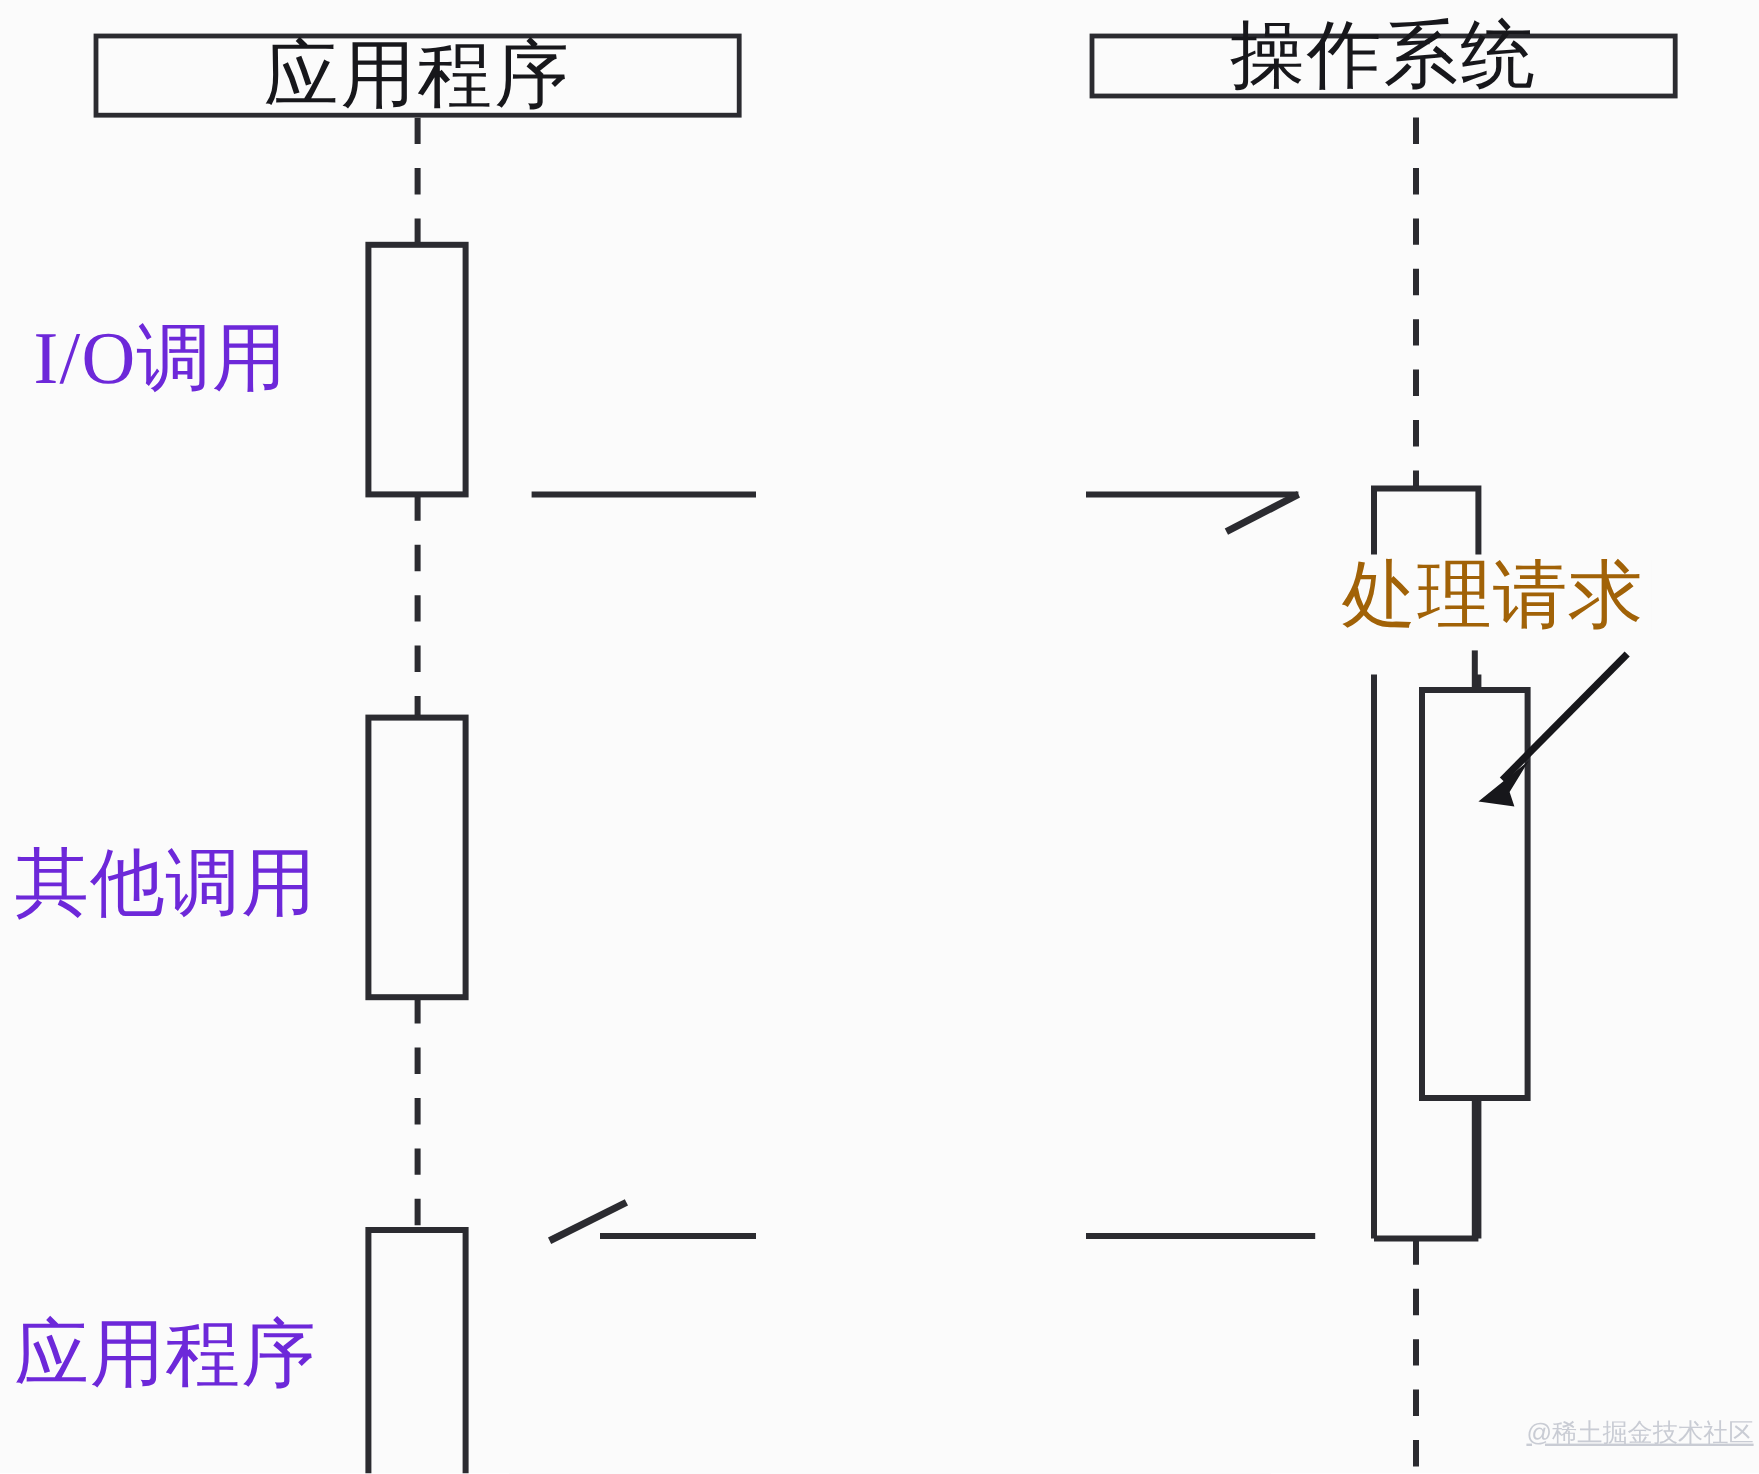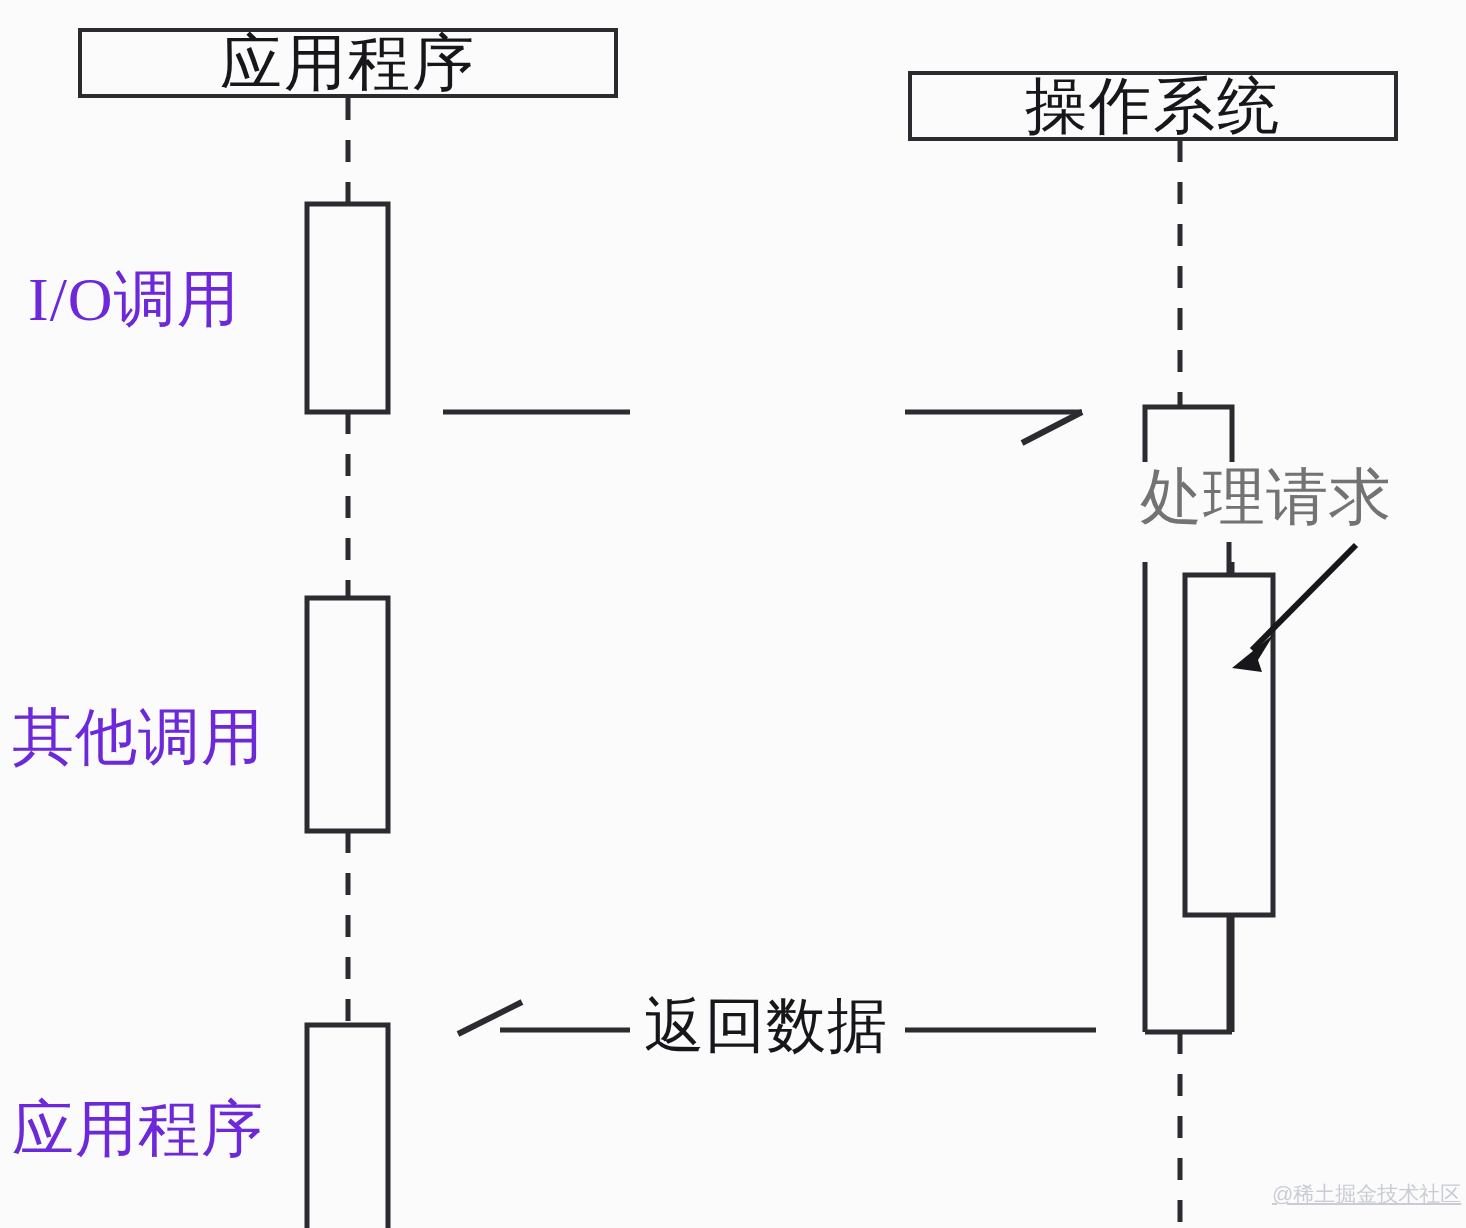--- a/index.html
+++ b/index.html
@@ -54,28 +54,27 @@
     color: #17171b;
     white-space: nowrap;
     line-height: 1;
     letter-spacing: 1px;
     background: #fbfbfb;
     padding: 0 8px;
   }
   .note-label {
     position: absolute;
     font-size: 62px;
-    color: #737373;
+    color: #a16207;
     white-space: nowrap;
     line-height: 1;
     letter-spacing: 1px;
     background: #fbfbfb;
     padding: 0 6px;
     z-index: 5;
-    margin-left: 22px;
   }
   .watermark {
     position: absolute;
     font-size: 21px;
     color: #c9ccd4;
     white-space: nowrap;
     font-family: "Liberation Sans", sans-serif;
     text-decoration: underline;
   }
 </style>
@@ -136,30 +135,29 @@
       <line x1="1356" y1="545" x2="1252" y2="650" stroke="#17171b" stroke-width="6"></line>
       <polygon points="1232,668 1274,634 1258,660 1262,672" fill="#17171b"></polygon>
     </g>
 
   </svg>
 
   <div class="lifeline-box" style="left:78px; top:28px; width:540px; height:70px;">
     <span class="lifeline-title">应用程序</span>
   </div>
 
-  <div class="lifeline-box" style="left:908px; top:28px; width:490px; height:70px;margin-top:43px;">
+  <div class="lifeline-box" style="left:908px; top:28px; width:490px; height:54px;">
     <span class="lifeline-title">操作系统</span>
   </div>
 
   <div class="side-label" style="left:28px; top:268px;">I/O调用</div>
 
   <div class="side-label" style="left:12px; top:682px;margin-top:24px;">其他调用</div>
 
   <div class="side-label" style="left:12px; top:1098px;">应用程序</div>
 
 
-  <div class="msg-label" style="left:636px; top:996px;">返回数据</div>
 
   <div class="note-label" style="left:1112px; top:466px;">处理请求</div>
 
   <div class="watermark" style="left:1272px; top:1180px;">@稀土掘金技术社区</div>
 
 </div>
 
 </body></html>

